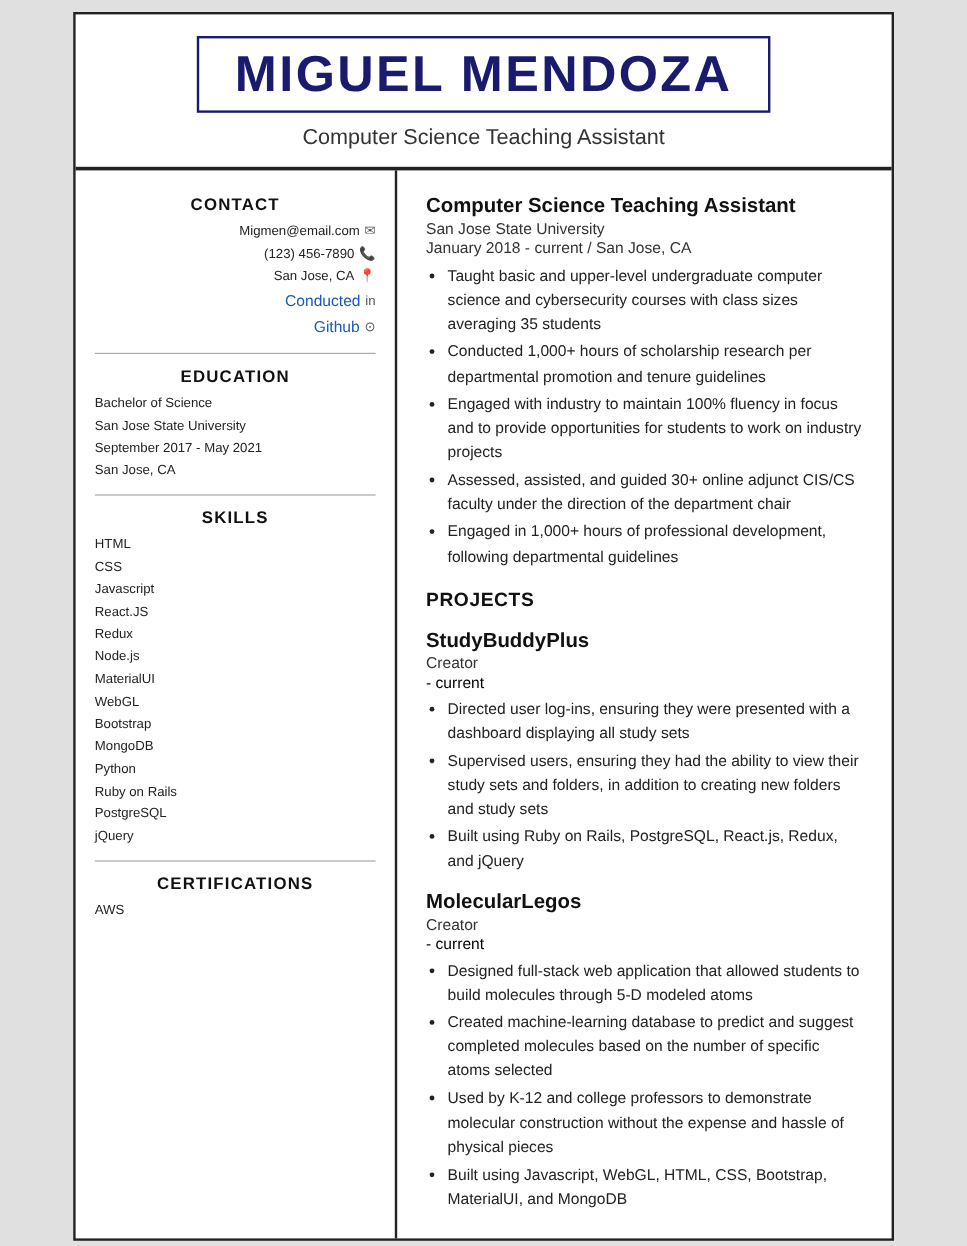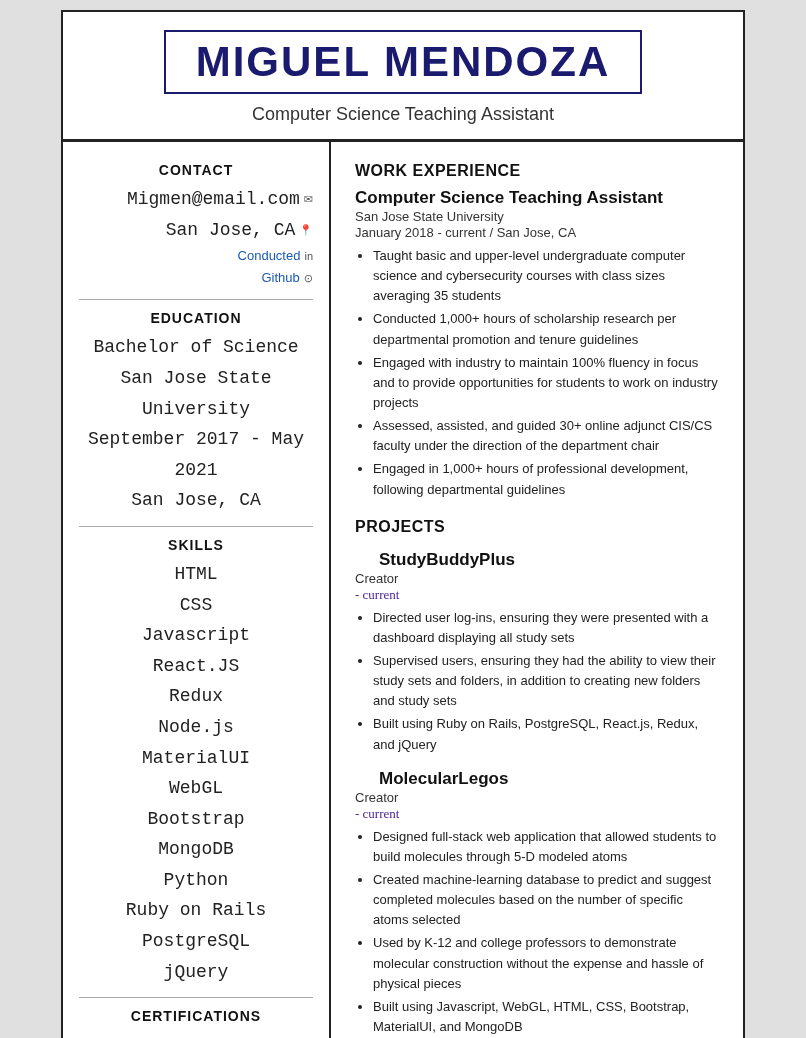--- a/index.html
+++ b/index.html
@@ -64,25 +64,24 @@
       font-weight: bold;
       font-size: 14px;
       text-align: center;
       margin-bottom: 6px;
       margin-top: 8px;
       letter-spacing: 1px;
       color: #111;
     }
     .sidebar-section-title:first-child { margin-top: 0; }
     .sidebar-line {
-      text-align: center;
+      text-align: left;
       color: #222;
       line-height: 1.7;
-      font-size: 18px;
-      font-family: Liberation Mono, monospace;
+      font-size: 11px;
     }
     .sidebar-link {
       color: #1a5ab5;
       text-decoration: none;
     }
     .sidebar-divider {
       border: none;
       border-top: 1px solid #aaa;
       margin: 10px 0;
     }
@@ -125,32 +124,30 @@
     .bullet-list li {
       margin-bottom: 3px;
       font-size: 13px;
     }
     .project-title {
       font-size: 17px;
       font-weight: bold;
       color: #111;
       margin-top: 14px;
       margin-bottom: 1px;
-      margin-left: 24px;
     }
     .project-role {
       font-size: 13px;
       color: #333;
       margin-bottom: 1px;
     }
     .project-duration {
       font-size: 13px;
-      color: #4c1d95;
+      color: #000000;
       margin-bottom: 5px;
-      font-family: Liberation Serif, serif;
     }
     .contact-row {
       display: flex;
       align-items: center;
       justify-content: flex-end;
       gap: 4px;
       line-height: 1.7;
     }
     .contact-icon {
       font-size: 11px;
@@ -172,20 +169,24 @@
   </div>
 
   <div class="body-section">
 
     <div class="sidebar">
 
       <div class="sidebar-section-title">CONTACT</div>
       <div class="contact-row">
         <span class="sidebar-line">Migmen@email.com</span>
         <span class="contact-icon">✉</span>
+      </div>
+      <div class="contact-row">
+        <span class="sidebar-line">(123) 456-7890</span>
+        <span class="contact-icon">📞</span>
       </div>
       <div class="contact-row">
         <span class="sidebar-line">San Jose, CA</span>
         <span class="contact-icon">📍</span>
       </div>
       <div class="contact-row">
         <a class="sidebar-link" href="#">Conducted</a>
         <span class="contact-icon">in</span>
       </div>
       <div class="contact-row">
@@ -224,21 +225,20 @@
       <hr class="sidebar-divider">
 
       <div class="sidebar-section-title">CERTIFICATIONS</div>
       <div id="certs-list">
           <div class="sidebar-line">AWS</div>
         </div>
     </div>
 
     <div class="main-content">
 
-      <div class="main-section-title">WORK EXPERIENCE</div>
 
       <div id="jobs-list">
           <div>
             <div class="job-title">Computer Science Teaching Assistant</div>
             <div class="job-org">San Jose State University</div>
             <div class="job-meta">January 2018 - current  /  San Jose, CA</div>
             <ul class="bullet-list">
               <li>Taught basic and upper-level undergraduate computer science and cybersecurity courses with class sizes averaging 35 students</li>
               <li>Conducted 1,000+ hours of scholarship research per departmental promotion and tenure guidelines</li>
               <li>Engaged with industry to maintain 100% fluency in focus and to provide opportunities for students to work on industry projects</li>

